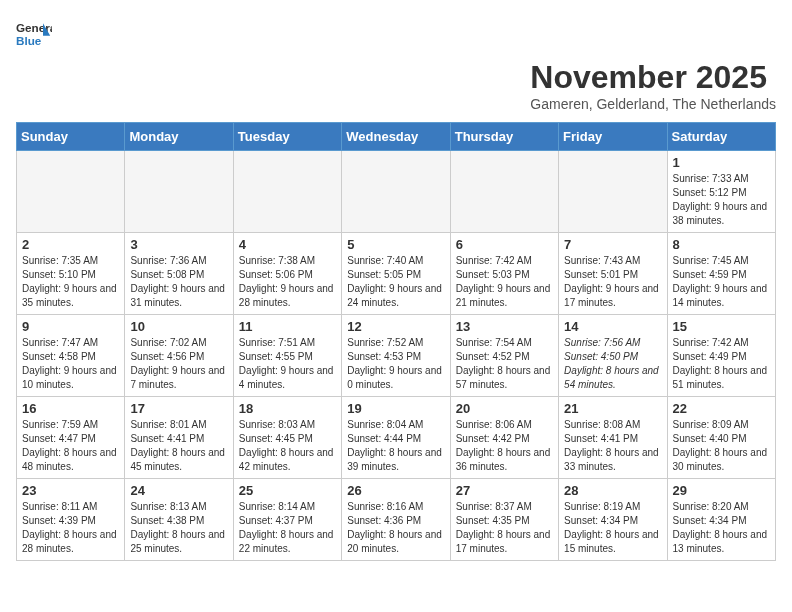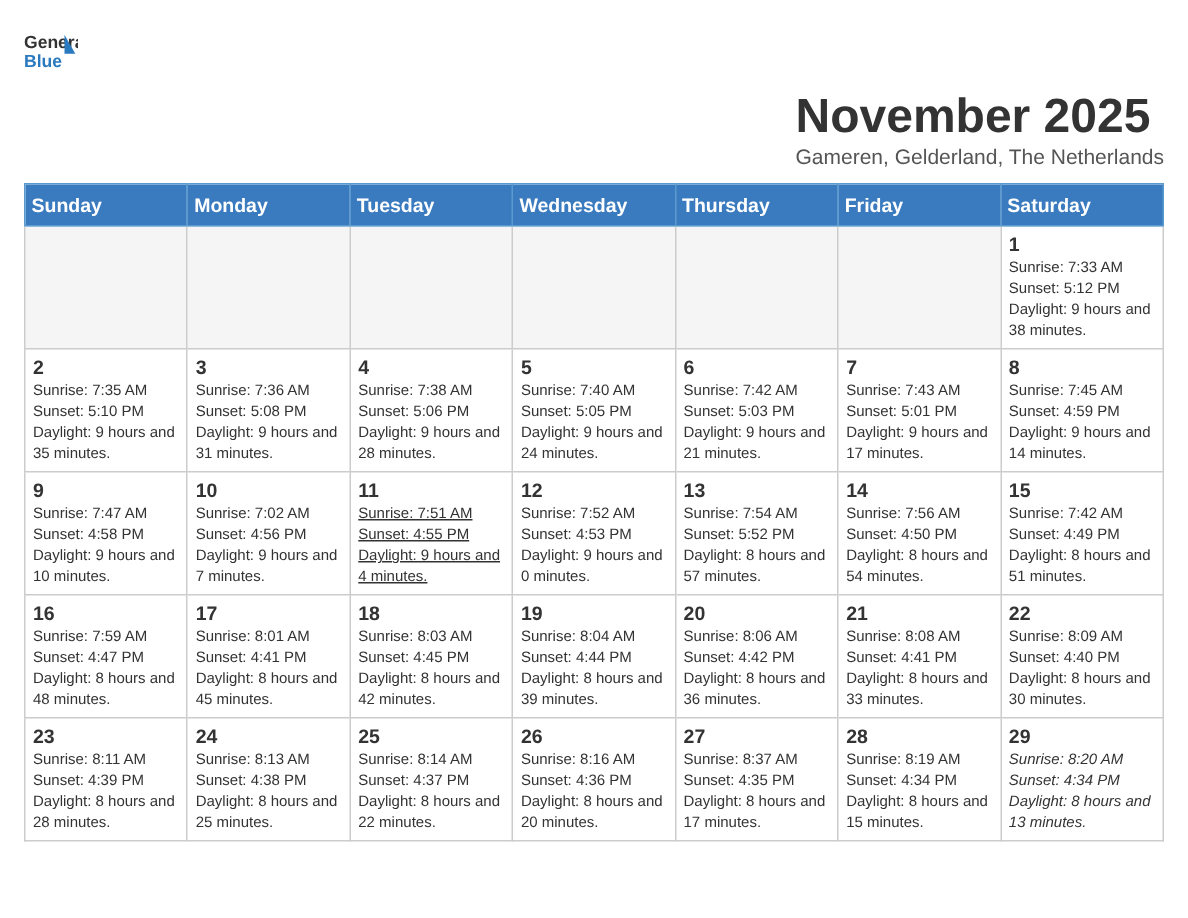--- a/index.html
+++ b/index.html
@@ -173,39 +173,39 @@
 Daylight: 9 hours and 10 minutes.</div>
         </td>
         <td>
           <span class="day-number">10</span>
           <div class="day-info" style="white-space: pre-line;">Sunrise: 7:02 AM
 Sunset: 4:56 PM
 Daylight: 9 hours and 7 minutes.</div>
         </td>
         <td>
           <span class="day-number">11</span>
-          <div class="day-info" style="white-space: pre-line; text-decoration: underline;">Sunrise: 7:51 AM
+          <div class="day-info" style="white-space: pre-line;">Sunrise: 7:51 AM
 Sunset: 4:55 PM
 Daylight: 9 hours and 4 minutes.</div>
         </td>
         <td>
           <span class="day-number">12</span>
           <div class="day-info" style="white-space: pre-line;">Sunrise: 7:52 AM
 Sunset: 4:53 PM
 Daylight: 9 hours and 0 minutes.</div>
         </td>
         <td>
           <span class="day-number">13</span>
           <div class="day-info" style="white-space: pre-line;">Sunrise: 7:54 AM
-Sunset: 5:52 PM
+Sunset: 4:52 PM
 Daylight: 8 hours and 57 minutes.</div>
         </td>
         <td>
           <span class="day-number">14</span>
-          <div class="day-info" style="white-space: pre-line;">Sunrise: 7:56 AM
+          <div class="day-info" style="white-space: pre-line; font-style: italic;">Sunrise: 7:56 AM
 Sunset: 4:50 PM
 Daylight: 8 hours and 54 minutes.</div>
         </td>
         <td>
           <span class="day-number">15</span>
           <div class="day-info" style="white-space: pre-line;">Sunrise: 7:42 AM
 Sunset: 4:49 PM
 Daylight: 8 hours and 51 minutes.</div>
         </td>
       </tr>
@@ -285,19 +285,19 @@
 Daylight: 8 hours and 17 minutes.</div>
         </td>
         <td>
           <span class="day-number">28</span>
           <div class="day-info" style="white-space: pre-line;">Sunrise: 8:19 AM
 Sunset: 4:34 PM
 Daylight: 8 hours and 15 minutes.</div>
         </td>
         <td>
           <span class="day-number">29</span>
-          <div class="day-info" style="white-space: pre-line; font-style: italic;">Sunrise: 8:20 AM
+          <div class="day-info" style="white-space: pre-line;">Sunrise: 8:20 AM
 Sunset: 4:34 PM
 Daylight: 8 hours and 13 minutes.</div>
         </td>
       </tr>
     </tbody>
 </table>
 
 </body></html>

